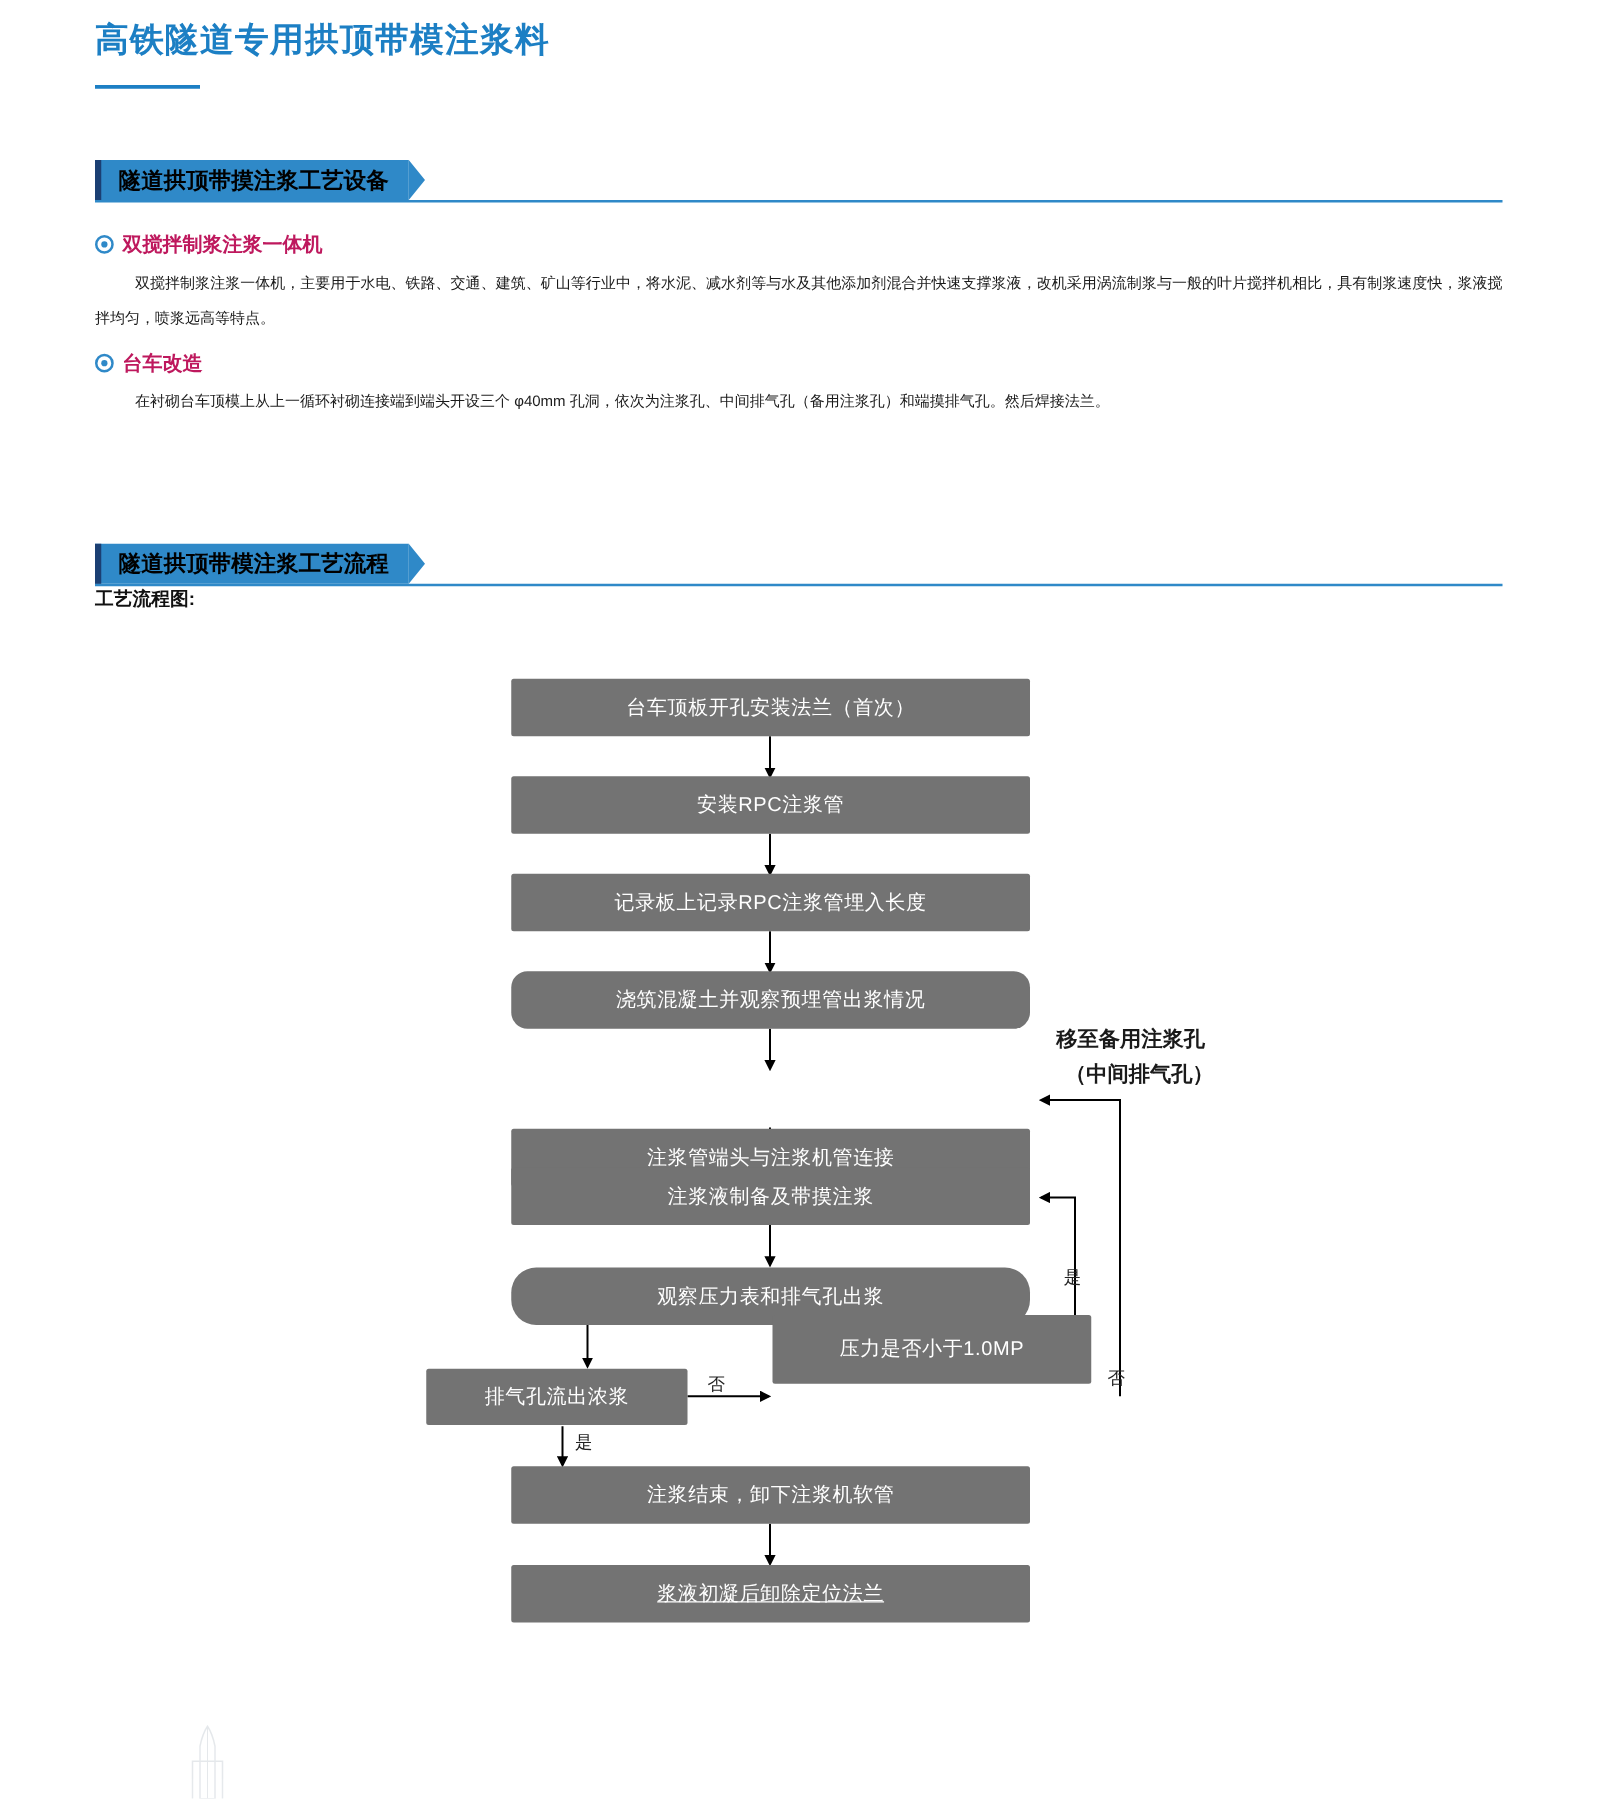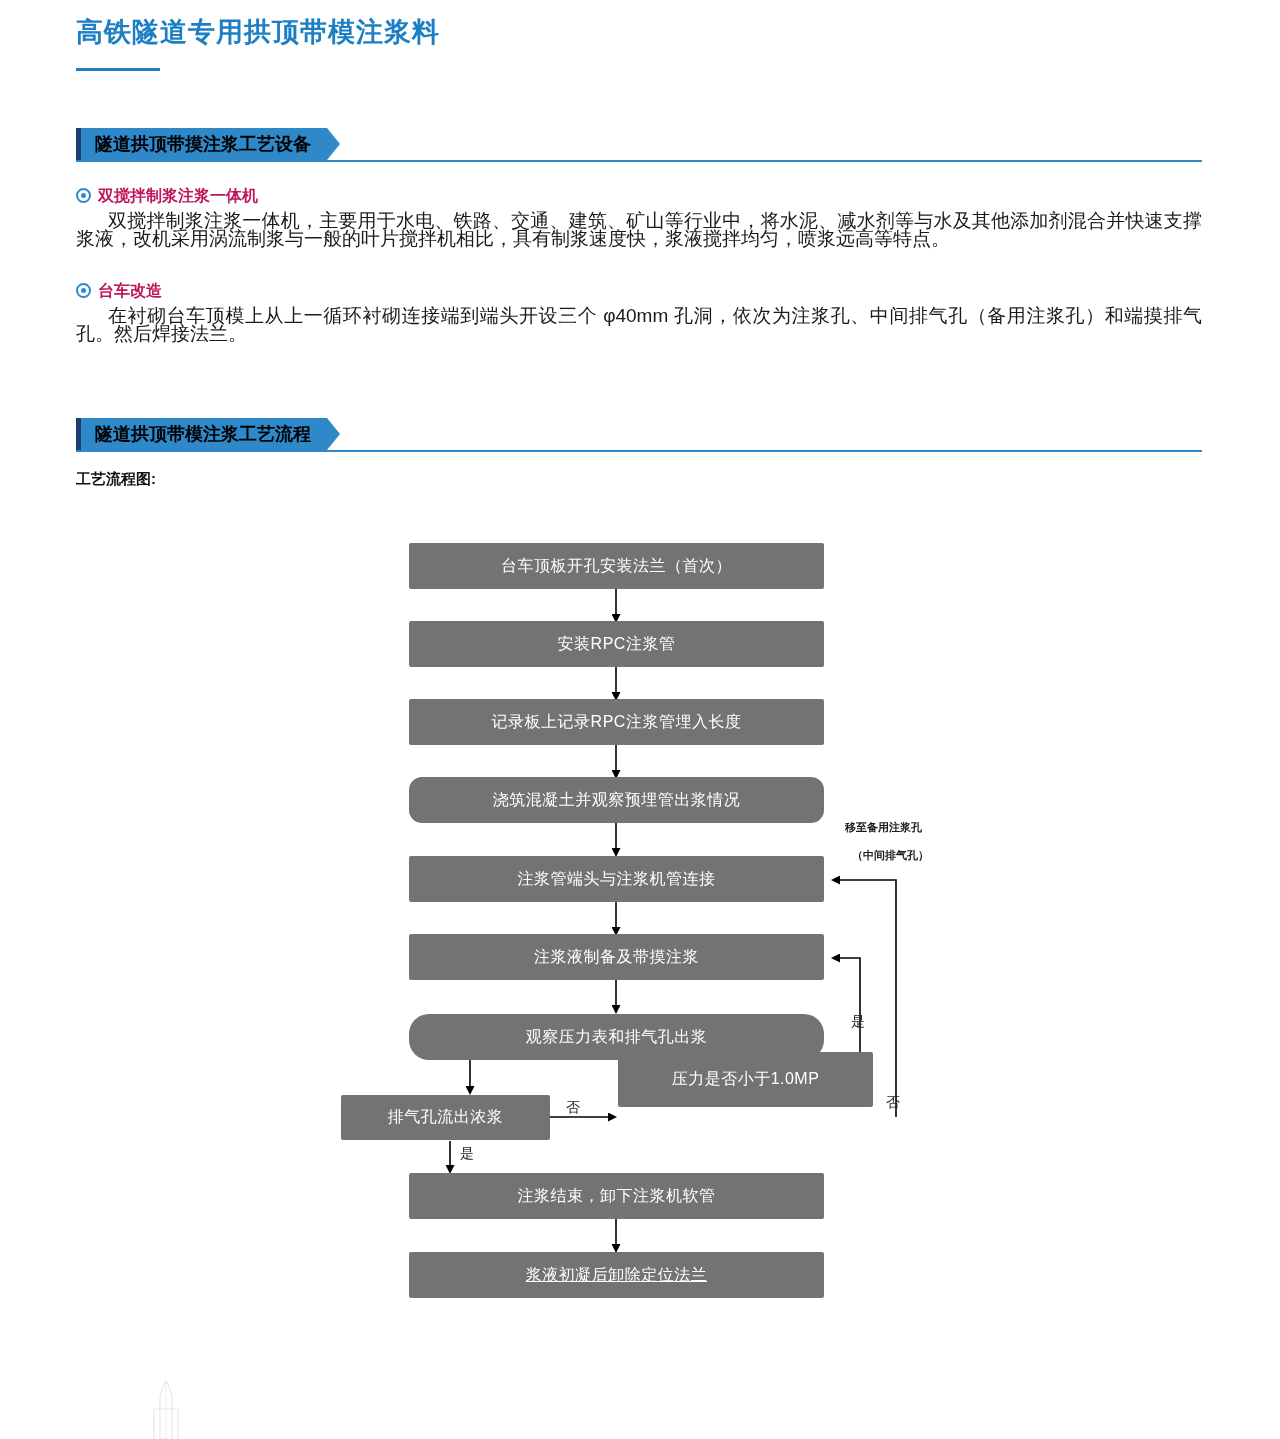--- a/index.html
+++ b/index.html
@@ -106,22 +106,22 @@
   }
   .bullet-title {
     font-weight: bold;
     font-size: 16px;
     color: #be185d;
   }
   .para {
     position: absolute;
     left: 76px;
     width: 1126px;
-    font-size: 19px;
-    line-height: 18px;
+    font-size: 12px;
+    line-height: 28px;
     color: #1a1a1a;
     text-align: justify;
     text-indent: 32px;
   }
 
   .flow-caption {
     position: absolute;
     left: 76px;
     top: 470px;
     font-size: 15px;
@@ -153,21 +153,21 @@
   .node.gray { background: #737373; }
 
   .edge-label {
     position: absolute;
     font-size: 14px;
     color: #222;
     white-space: nowrap;
   }
   .side-label {
     position: absolute;
-    font-size: 11px;
+    font-size: 17px;
     font-weight: bold;
     color: #1a1a1a;
     white-space: nowrap;
     text-align: center;
   }
 
   .watermark {
     position: absolute;
     left: 130px;
     bottom: 0;
@@ -190,21 +190,21 @@
 <div class="bullet-row" style="top:186px;">
   <span class="bullet-mark"></span><span class="bullet-title">双搅拌制浆注浆一体机</span>
 </div>
 <div class="para" style="top:212px;">双搅拌制浆注浆一体机，主要用于水电、铁路、交通、建筑、矿山等行业中，将水泥、减水剂等与水及其他添加剂混合并快速支撑浆液，改机采用涡流制浆与一般的叶片搅拌机相比，具有制浆速度快，浆液搅拌均匀，喷浆远高等特点。</div>
 
 <div class="bullet-row" style="top:281px;">
   <span class="bullet-mark"></span><span class="bullet-title">台车改造</span>
 </div>
 <div class="para" style="top:307px;">在衬砌台车顶模上从上一循环衬砌连接端到端头开设三个 φ40mm 孔洞，依次为注浆孔、中间排气孔（备用注浆孔）和端摸排气孔。然后焊接法兰。</div>
 
-<div class="section-header" style="top:418px;padding-left:22px;">
+<div class="section-header" style="top:435px;padding-left:22px;">
   <div class="rule"></div>
   <div class="tag">隧道拱顶带模注浆工艺流程</div>
 </div>
 
 <div class="flow-caption">工艺流程图:</div>
 
 <svg id="flowchart" viewBox="0 0 1280 1439">
   <defs>
     <marker id="arrow" markerWidth="9" markerHeight="9" refX="7" refY="4.5" orient="auto" markerUnits="userSpaceOnUse">
       <path d="M0,0 L9,4.5 L0,9 z" fill="#000"></path>
@@ -234,21 +234,21 @@
     <path d="M860 1093 L860 958 L833 958" marker-end="url(#arrow)"></path>
 
     <path d="M896 1117 L896 880 L833 880" marker-end="url(#arrow)"></path>
   </g>
 </svg>
 
 <div class="node blue" style="left:409px; top:543px; width:415px; height:46px;">台车顶板开孔安装法兰（首次）</div>
 <div class="node gray" style="left:409px; top:621px; width:415px; height:46px;">安装RPC注浆管</div>
 <div class="node blue" style="left:409px; top:699px; width:415px; height:46px;">记录板上记录RPC注浆管埋入长度</div>
 <div class="node gray" style="left:409px; top:777px; width:415px; height:46px;border-radius:13px;">浇筑混凝土并观察预埋管出浆情况</div>
-<div class="node blue" style="left:409px; top:856px; width:415px; height:46px;">注浆管端头与注浆机管连接</div>
+<div class="node blue" style="left:409px; top:903px; width:415px; height:46px;">注浆管端头与注浆机管连接</div>
 <div class="node gray" style="left:409px; top:934px; width:415px; height:46px;">注浆液制备及带摸注浆</div>
 <div class="node blue" style="left:409px; top:1014px; width:415px; height:46px;border-radius:20px;">观察压力表和排气孔出浆</div>
 <div class="node blue" style="left:341px; top:1095px; width:209px; height:45px;">排气孔流出浓浆</div>
 <div class="node blue" style="left:618px; top:1052px; width:255px; height:55px;">压力是否小于1.0MP</div>
 <div class="node gray" style="left:409px; top:1173px; width:415px; height:46px;">注浆结束，卸下注浆机软管</div>
 <div class="node blue" style="left:409px; top:1252px; width:415px; height:46px;text-decoration:underline;">浆液初凝后卸除定位法兰</div>
 
 <div class="edge-label" style="left:566px; top:1099px;">否</div>
 <div class="edge-label" style="left:460px; top:1145px;">是</div>
 <div class="edge-label" style="left:851px; top:1013px;">是</div>

